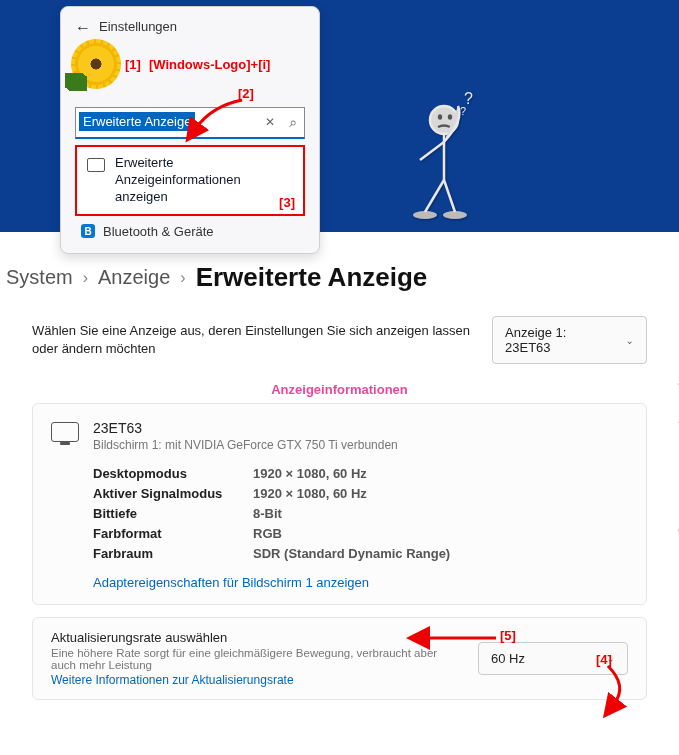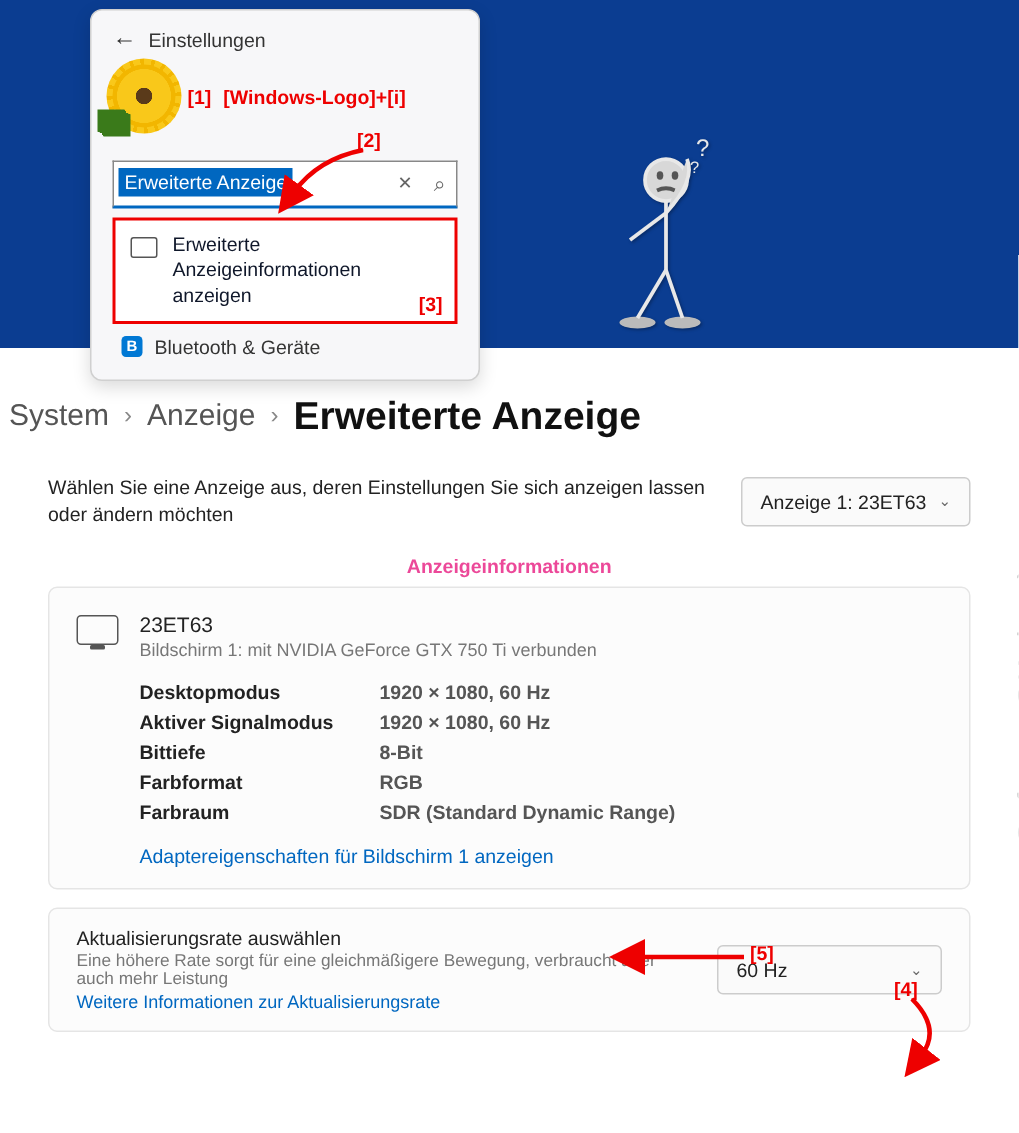--- a/index.html
+++ b/index.html
@@ -76,21 +76,21 @@
     .breadcrumb .sep { color: #888; font-size: 16px; }
     .breadcrumb .current { color: #111; font-size: 26px; font-weight: 600; }
     
     .content { position: absolute; top: 300px; left: 0; right: 0; padding: 0 32px; }
     
     .chooser { display: flex; align-items: center; justify-content: space-between; margin: 16px 0 6px; gap: 20px; }
     .chooser-label { font-size: 13px; color: #222; line-height: 1.4; max-width: 440px; }
     .dropdown {
       border: 1px solid #ccc; border-radius: 4px; background: #fafafa;
       padding: 8px 12px; font-size: 13px; color: #222; min-width: 150px;
-      display: flex; align-items: center; justify-content: space-between; gap: 8px;
+      display: flex; align-items: center; justify-content: space-between; gap: 20px;
     }
     .chev { font-size: 10px; color: #666; }
     
     .section-h { font-size: 13px; font-weight: 600; color: #ec4899; margin: 18px 0 2px; text-align: center; }
     
     .info-card {
       border: 1px solid #e5e5e5; border-radius: 6px; background: #fcfcfc;
       padding: 16px 18px 14px 18px; margin-top: 6px;
     }
     .info-head { display: flex; gap: 14px; align-items: flex-start; margin-bottom: 14px; }

